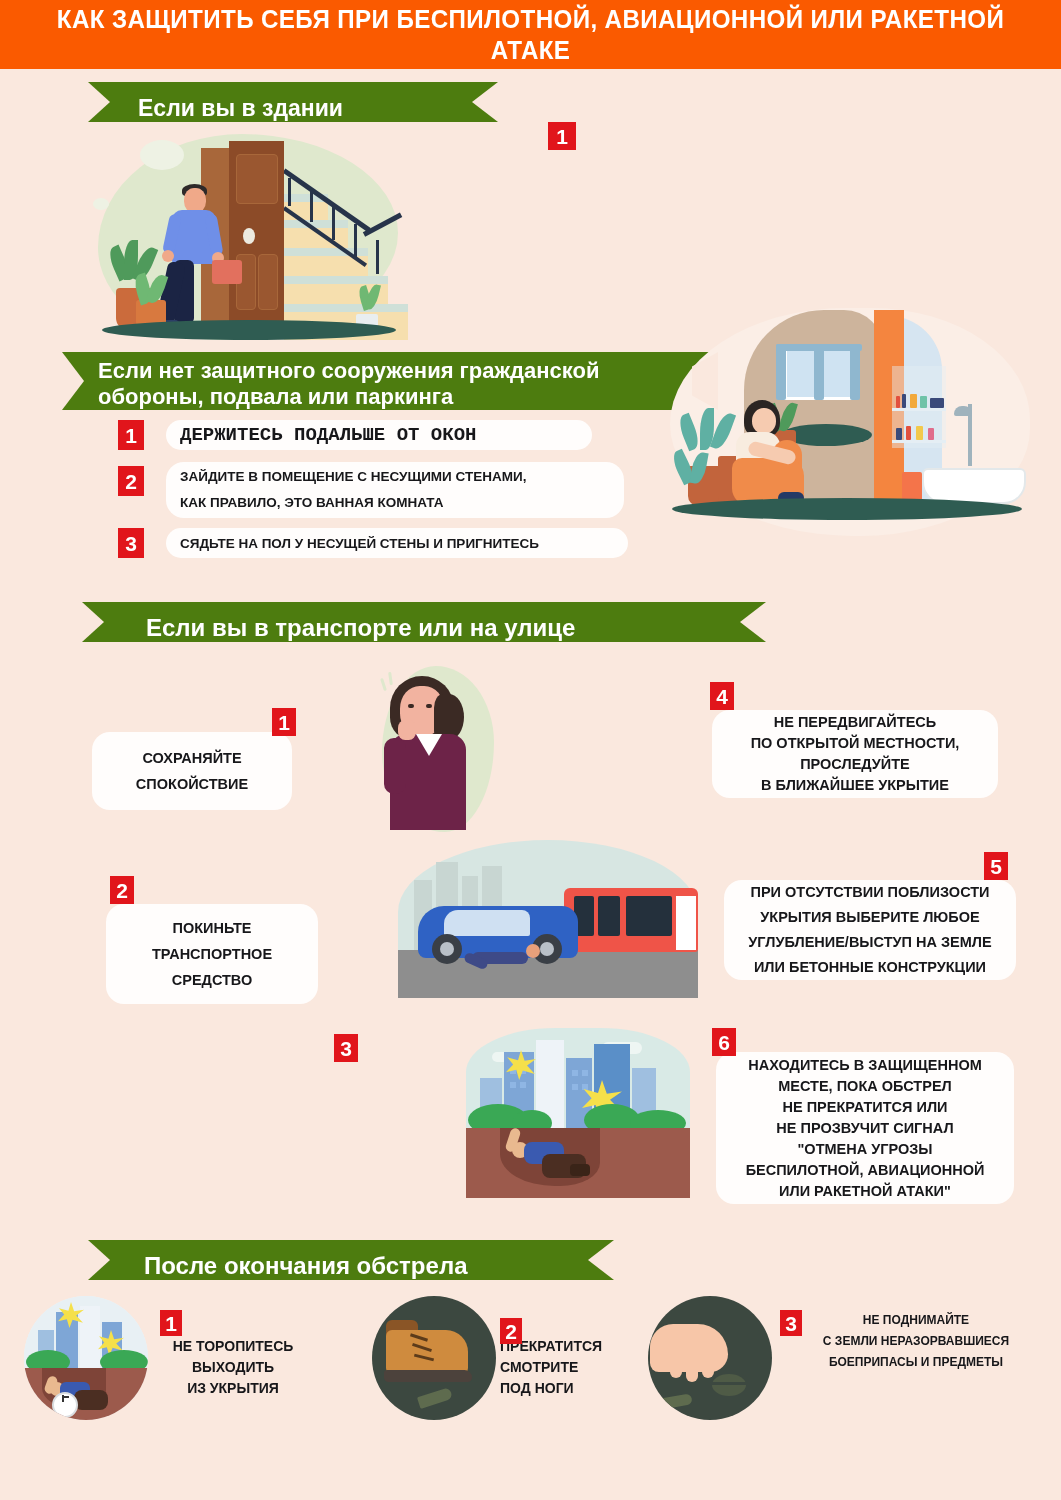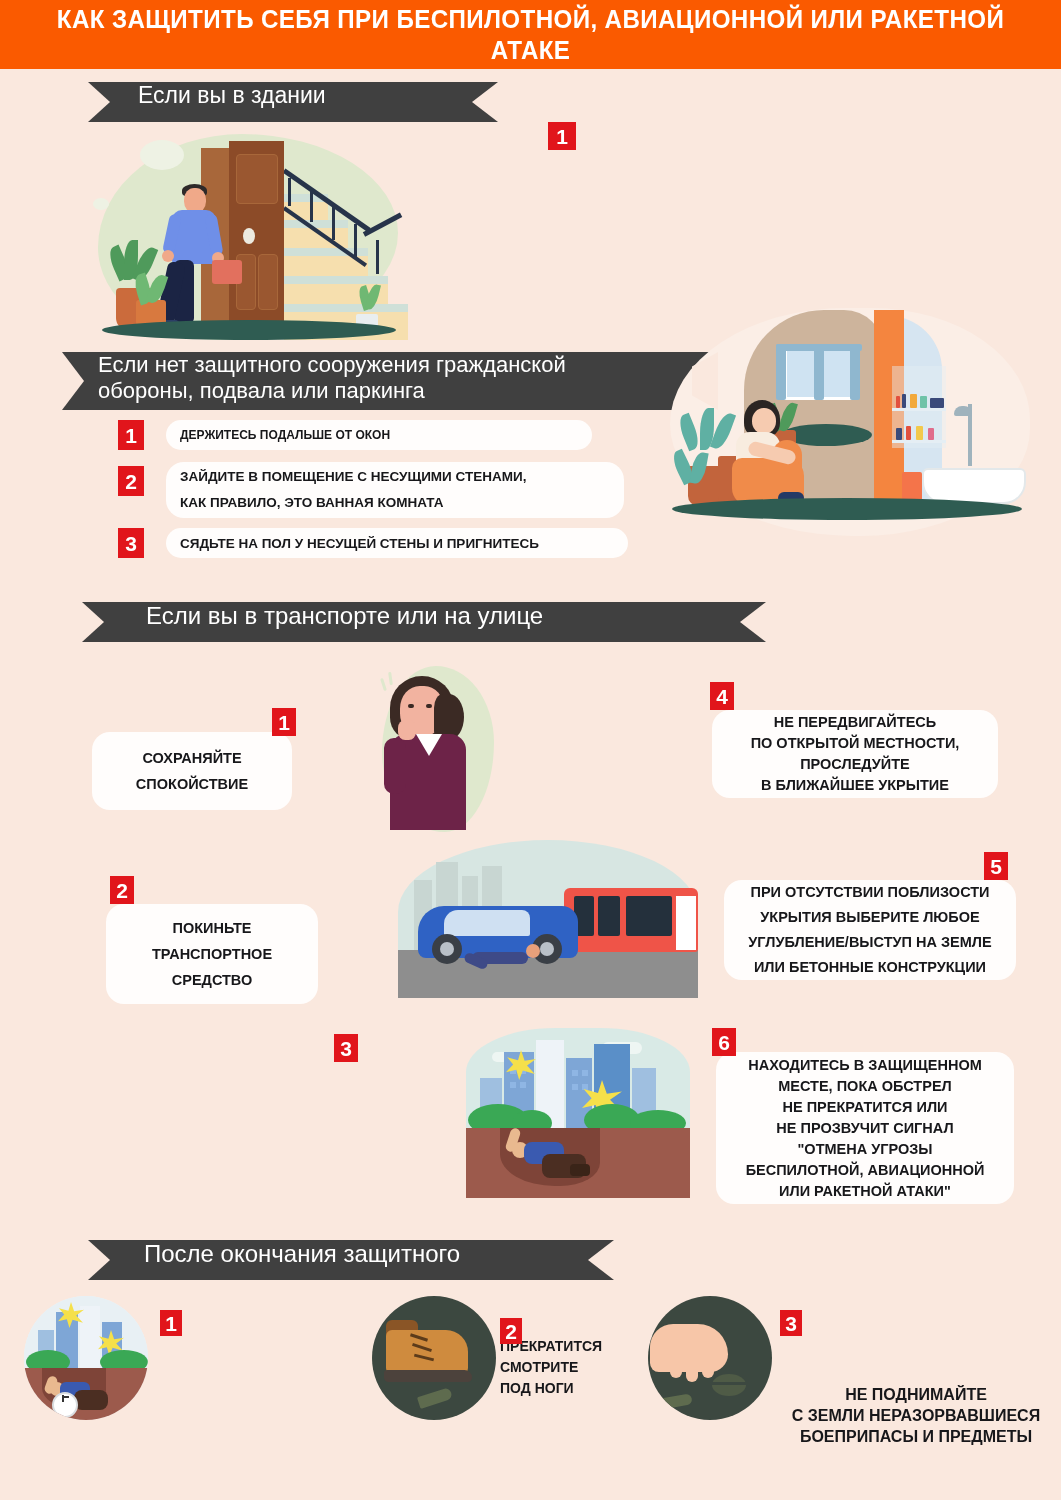--- a/index.html
+++ b/index.html
@@ -18,22 +18,22 @@
     display:flex;align-items:center;justify-content:center;
   }
   .header-title{
     color:#fff;font-weight:bold;font-size:26px;line-height:31px;
     text-align:center;letter-spacing:.4px;text-transform:uppercase;
     transform:scaleX(.93);
   }
 
   
   .banner{
-    position:absolute;background:#404040;display:flex;align-items:flex-start;
-    color:#fff;font-weight:normal;
+    position:absolute;background:#4d7c0f;display:flex;align-items:flex-end;
+    color:#fff;font-weight:bold;
   }
   .banner .btxt{position:relative;z-index:3;white-space:pre-line;}
   
   .banner::before{
     content:"";position:absolute;left:0;top:0;width:22px;height:100%;
     background:#fae8de;
     clip-path:polygon(0 0,100% 50%,0 100%);
     z-index:2;
   }
   
@@ -319,21 +319,21 @@
     <div class="i2-woman-face"></div>
     <div class="i2-woman-body"></div>
     <div class="i2-knee"></div>
     <div class="i2-woman-legs"></div>
     <div class="i2-arm"></div>
     <div class="i2-shoe"></div>
     <div class="i2-floor"></div>
   </div>
 
   <div class="badge" style="left:118px;top:420px;width:26px;height:30px;">1</div>
-  <div class="card left" style="left:166px;top:420px;width:412px;height:30px;font-size:12px;padding-left:14px;white-space:pre-line;">ДЕРЖИТЕСЬ ПОДАЛЬШЕ ОТ ОКОН</div>
+  <div class="card left" style="left:166px;top:420px;width:412px;height:30px;font-size:19px;padding-left:14px;white-space:pre-line;font-family:Liberation Mono, monospace;">ДЕРЖИТЕСЬ ПОДАЛЬШЕ ОТ ОКОН</div>
 
   <div class="badge" style="left:118px;top:466px;width:26px;height:30px;">2</div>
   <div class="card left" style="left:166px;top:462px;width:444px;height:56px;font-size:13.5px;line-height:26px;padding-left:14px;white-space:pre-line;">ЗАЙДИТЕ В ПОМЕЩЕНИЕ С НЕСУЩИМИ СТЕНАМИ,
 КАК ПРАВИЛО, ЭТО ВАННАЯ КОМНАТА</div>
 
   <div class="badge" style="left:118px;top:528px;width:26px;height:30px;">3</div>
   <div class="card left" style="left:166px;top:528px;width:448px;height:30px;font-size:13.5px;padding-left:14px;white-space:pre-line;">СЯДЬТЕ НА ПОЛ У НЕСУЩЕЙ СТЕНЫ И ПРИГНИТЕСЬ</div>
 
   <div class="banner" id="banner-transport">
     <span class="btxt">Если вы в транспорте или на улице</span>
@@ -438,21 +438,21 @@
   <div class="badge" style="left:712px;top:1028px;width:24px;height:28px;">6</div>
   <div class="card" style="left:716px;top:1052px;width:298px;height:152px;font-size:14.5px;line-height:21px;white-space:pre-line;">НАХОДИТЕСЬ В ЗАЩИЩЕННОМ
 МЕСТЕ, ПОКА ОБСТРЕЛ
 НЕ ПРЕКРАТИТСЯ ИЛИ
 НЕ ПРОЗВУЧИТ СИГНАЛ
 "ОТМЕНА УГРОЗЫ
 БЕСПИЛОТНОЙ, АВИАЦИОННОЙ
 ИЛИ РАКЕТНОЙ АТАКИ"</div>
 
   <div class="banner" id="banner-after">
-    <span class="btxt">После окончания защитного</span>
+    <span class="btxt">После окончания обстрела</span>
   </div>
 
   <div class="circle-ill" id="circ1">
     <div class="c1-sky"></div>
     <div class="c1-b" style="position:absolute;left:14px;top:34px;width:16px;height:42px;background:#9fbfe0;"></div>
     <div class="c1-b" style="position:absolute;left:32px;top:16px;width:22px;height:60px;background:#7ea6d6;"></div>
     <div class="c1-b" style="position:absolute;left:56px;top:10px;width:20px;height:66px;background:#eef3f8;"></div>
     <div class="c1-b" style="position:absolute;left:78px;top:26px;width:20px;height:50px;background:#7ea6d6;"></div>
     <div style="position:absolute;left:34px;top:6px;width:26px;height:26px;background:#f5e04a;clip-path:polygon(50% 0,62% 36%,100% 30%,70% 52%,96% 80%,56% 68%,44% 100%,34% 66%,0 74%,24% 48%,4% 24%,40% 34%);"></div>
     <div style="position:absolute;left:74px;top:34px;width:26px;height:26px;background:#f5e04a;clip-path:polygon(50% 0,62% 36%,100% 30%,70% 52%,96% 80%,56% 68%,44% 100%,34% 66%,0 74%,24% 48%,4% 24%,40% 34%);"></div>
@@ -462,20 +462,23 @@
     <div class="c1-hole"></div>
     <div style="position:absolute;left:22px;top:80px;width:10px;height:18px;background:#e9b98f;border-radius:5px;transform:rotate(20deg);"></div>
     <div style="position:absolute;left:26px;top:86px;width:14px;height:14px;background:#e9b98f;border-radius:50%;"></div>
     <div style="position:absolute;left:36px;top:86px;width:30px;height:18px;background:#3a5ab0;border-radius:6px;"></div>
     <div style="position:absolute;left:50px;top:94px;width:34px;height:20px;background:#4b2e22;border-radius:8px;"></div>
     <div class="c1-clock"></div>
     <div class="c1-hand" style="left:38px;top:100px;width:7px;height:2px;"></div>
     <div class="c1-hand" style="left:38px;top:99px;width:2px;height:7px;"></div>
   </div>
   <div class="badge" style="left:160px;top:1310px;width:22px;height:26px;">1</div>
+  <div class="plaintext" style="left:158px;top:1336px;width:150px;font-size:14px;line-height:21px;white-space:pre-line;">НЕ ТОРОПИТЕСЬ
+ВЫХОДИТЬ
+ИЗ УКРЫТИЯ</div>
 
   <div class="circle-ill" id="circ2">
     <div class="c2-bootdark"></div>
     <div class="c2-boot"></div>
     <div class="c2-sole"></div>
     <div class="c2-lace" style="left:38px;top:40px;width:18px;height:3px;transform:rotate(18deg);"></div>
     <div class="c2-lace" style="left:40px;top:50px;width:20px;height:3px;transform:rotate(18deg);"></div>
     <div class="c2-lace" style="left:42px;top:60px;width:20px;height:3px;transform:rotate(14deg);"></div>
     <div class="bullet" style="left:46px;top:96px;width:34px;height:12px;transform:rotate(-18deg);"></div>
   </div>
@@ -487,17 +490,17 @@
   <div class="circle-ill" id="circ3">
     <div class="c3-hand"></div>
     <div class="c3-finger" style="left:22px;top:66px;width:12px;height:16px;"></div>
     <div class="c3-finger" style="left:38px;top:68px;width:12px;height:18px;"></div>
     <div class="c3-finger" style="left:54px;top:66px;width:12px;height:16px;"></div>
     <div class="mine" style="left:64px;top:78px;width:34px;height:22px;"></div>
     <div style="position:absolute;left:64px;top:86px;width:34px;height:3px;background:#3c4840;"></div>
     <div class="bullet" style="left:12px;top:100px;width:32px;height:11px;transform:rotate(-10deg);"></div>
   </div>
   <div class="badge" style="left:780px;top:1310px;width:22px;height:26px;">3</div>
-  <div class="plaintext" style="left:782px;top:1384px;width:268px;font-size:16px;line-height:21px;white-space:pre-line;">НЕ ПОДНИМАЙТЕ
+  <div class="plaintext" style="left:782px;top:1310px;width:268px;font-size:12px;line-height:21px;white-space:pre-line;">НЕ ПОДНИМАЙТЕ
 С ЗЕМЛИ НЕРАЗОРВАВШИЕСЯ
 БОЕПРИПАСЫ И ПРЕДМЕТЫ</div>
 
 </div>
 
 </body></html>

